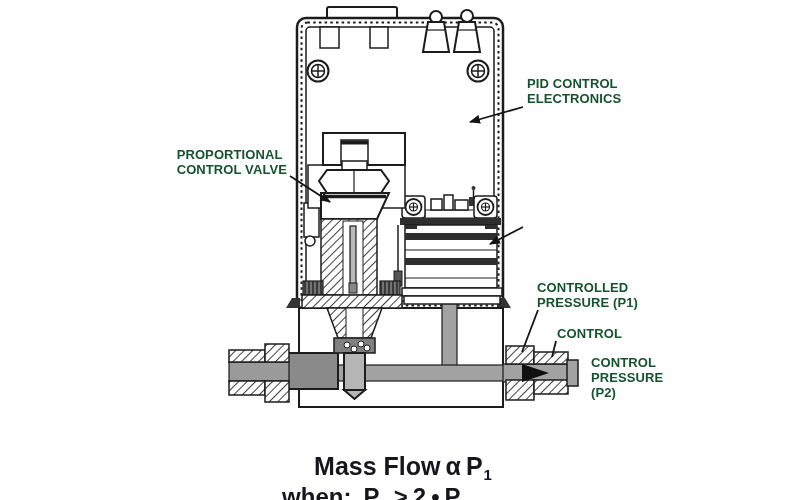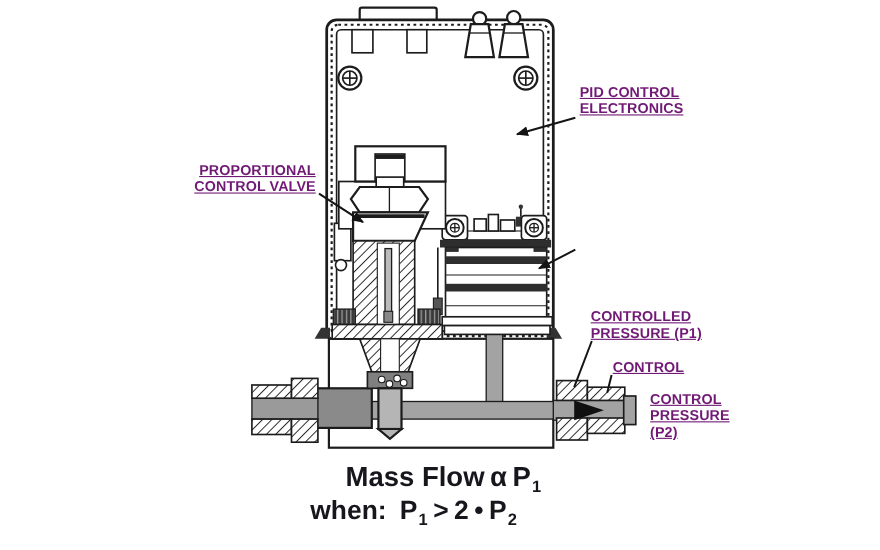--- a/index.html
+++ b/index.html
@@ -3,27 +3,28 @@
 <meta charset="utf-8">
 <style>
   html,body{margin:0;padding:0;background:#ffffff;}
   .stage{
     position:relative;width:800px;height:500px;background:#ffffff;overflow:hidden;
     font-family:"Liberation Sans","DejaVu Sans",sans-serif;
   }
   .stage svg{position:absolute;left:0;top:0;}
   .lbl{
     position:absolute;font-weight:bold;font-size:13px;line-height:15px;
-    color:#701a75;letter-spacing:.1px;white-space:nowrap;text-decoration:underline;
+    color:#14532d;letter-spacing:.1px;white-space:nowrap;
   }
-  .align-r{text-align:right;}
+  .align-r{}
   .lbl sup{font-size:8px;vertical-align:super;line-height:0;}
   .formula{
     position:absolute;font-weight:bold;color:#16161c;white-space:nowrap;
     transform:translateX(-50%);
+    margin-top:32px;
   }
   .formula .sub{font-size:15px;position:relative;top:5px;margin-left:1px;}
   .f1{font-size:25px;}
   .f2{font-size:24px;}
   .gap{display:inline-block;width:12px;}
   .sgap{display:inline-block;width:5px;}
 </style>
 </head>
 <body>
 

